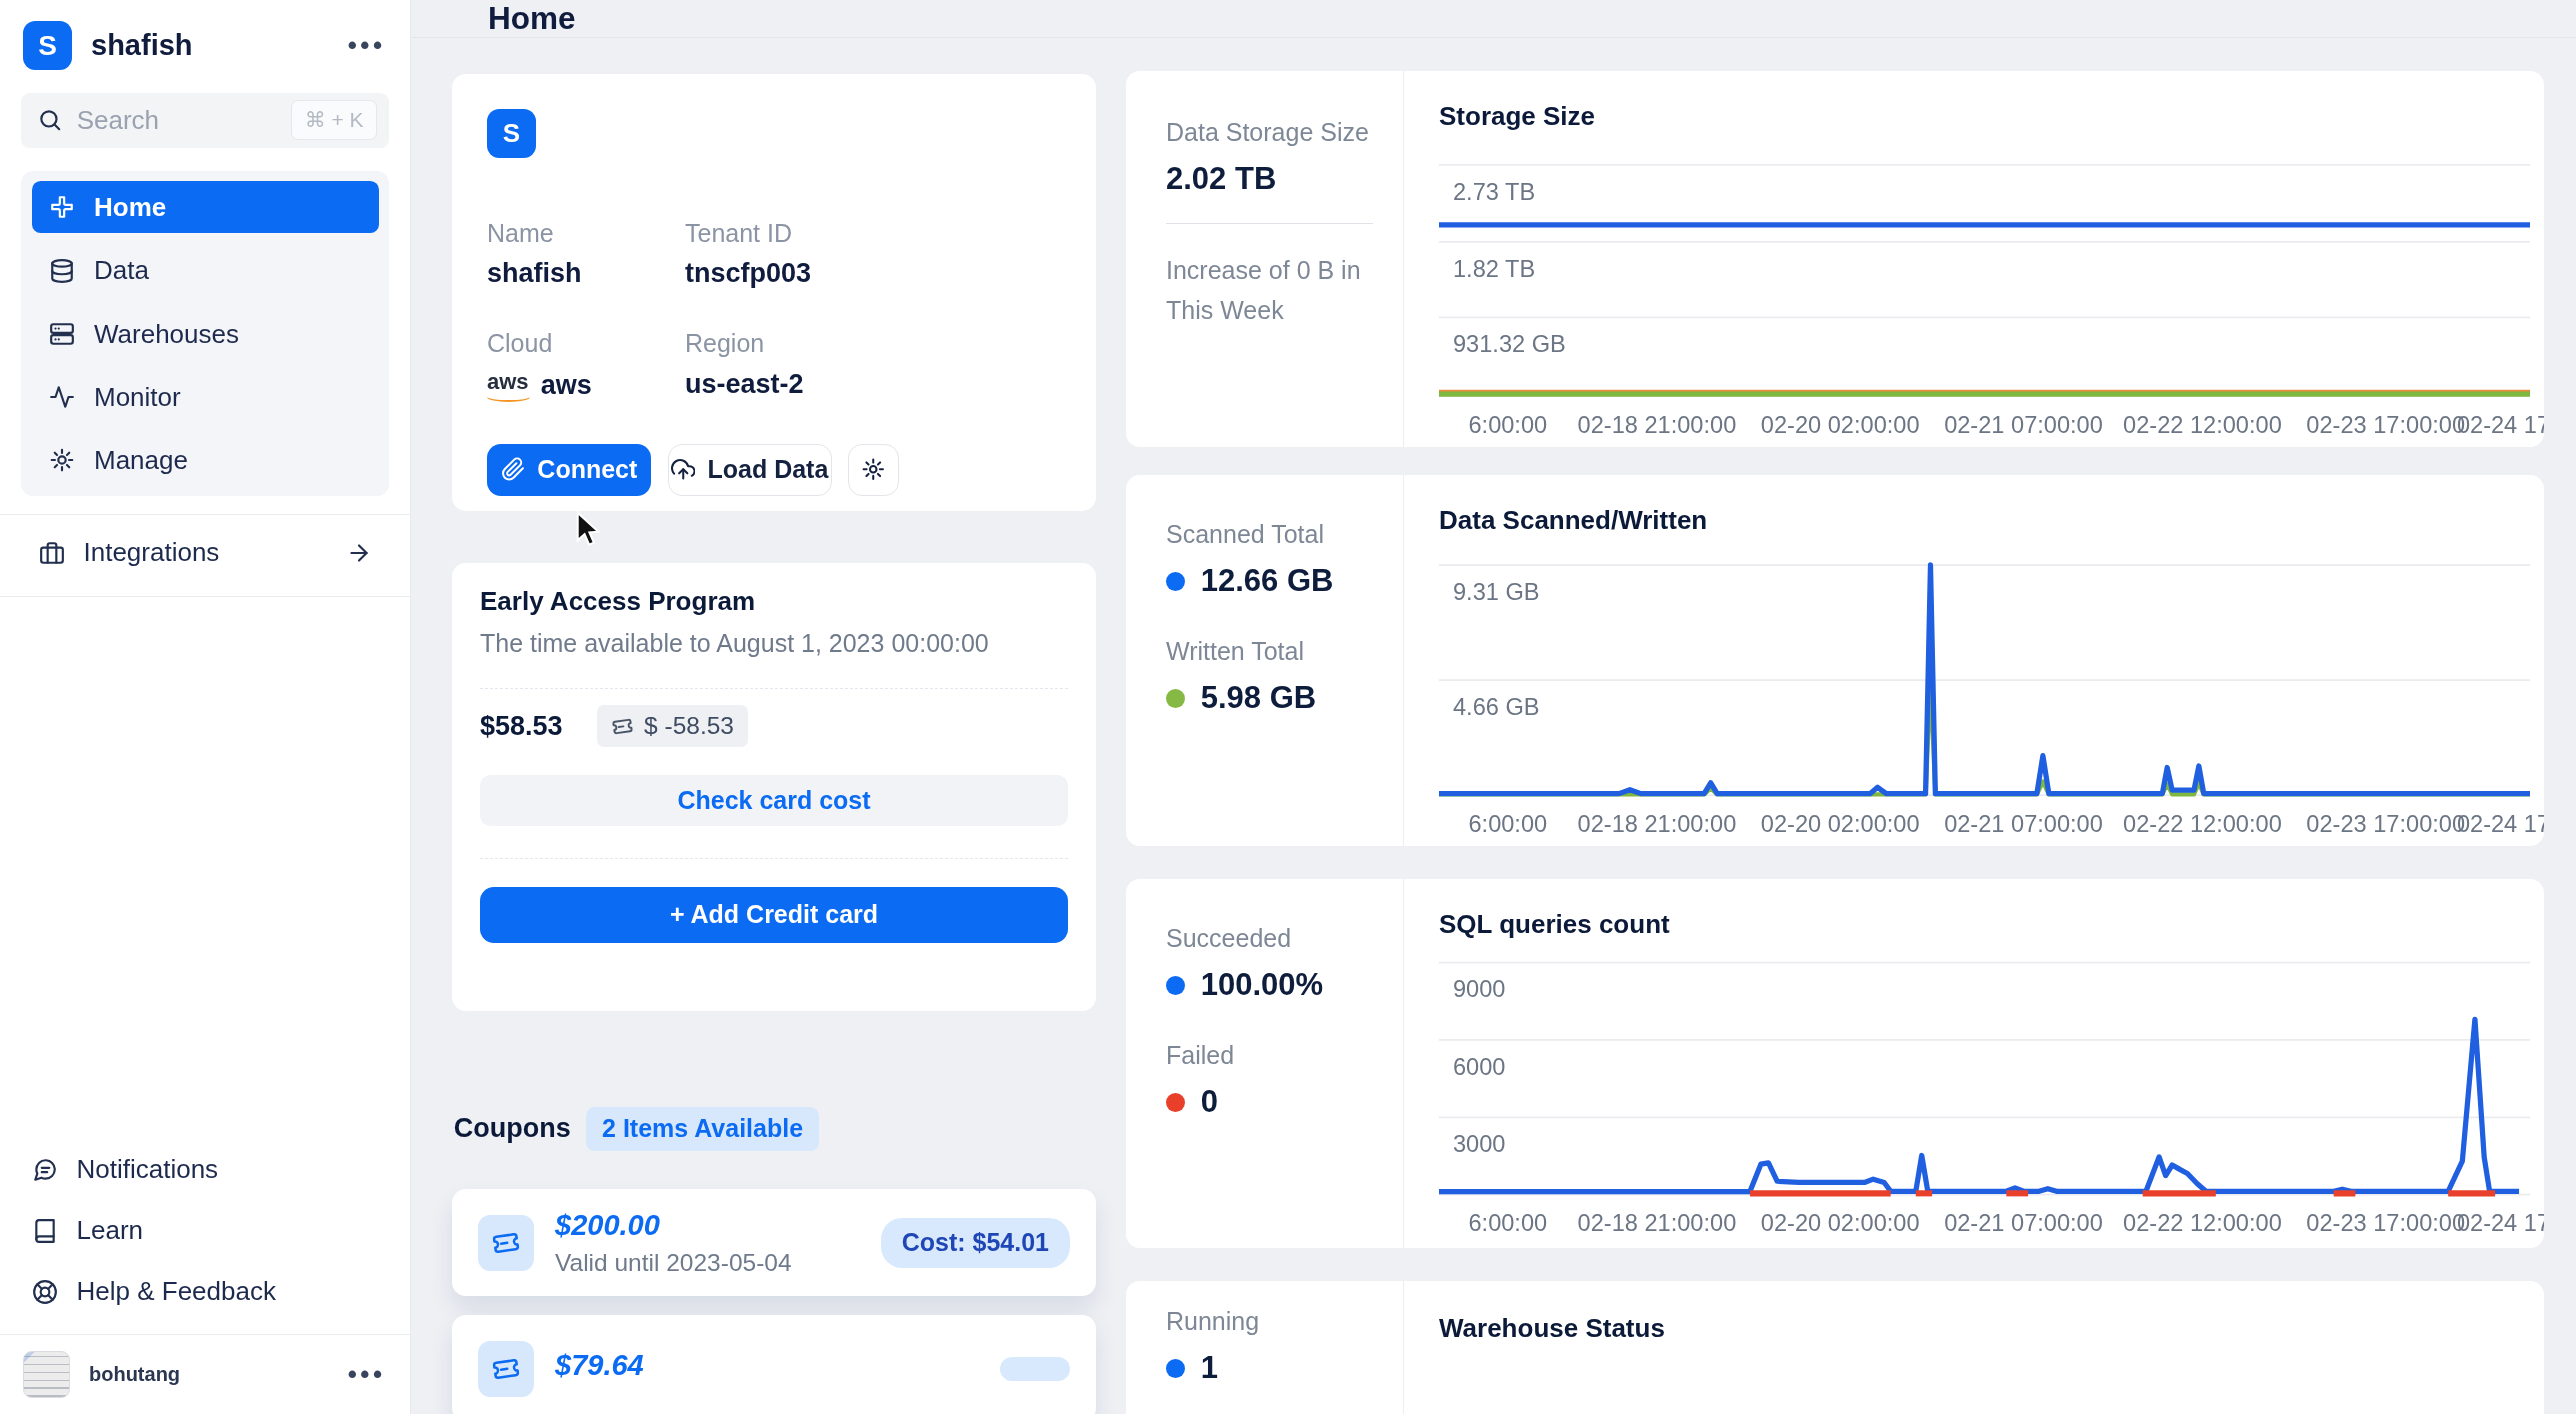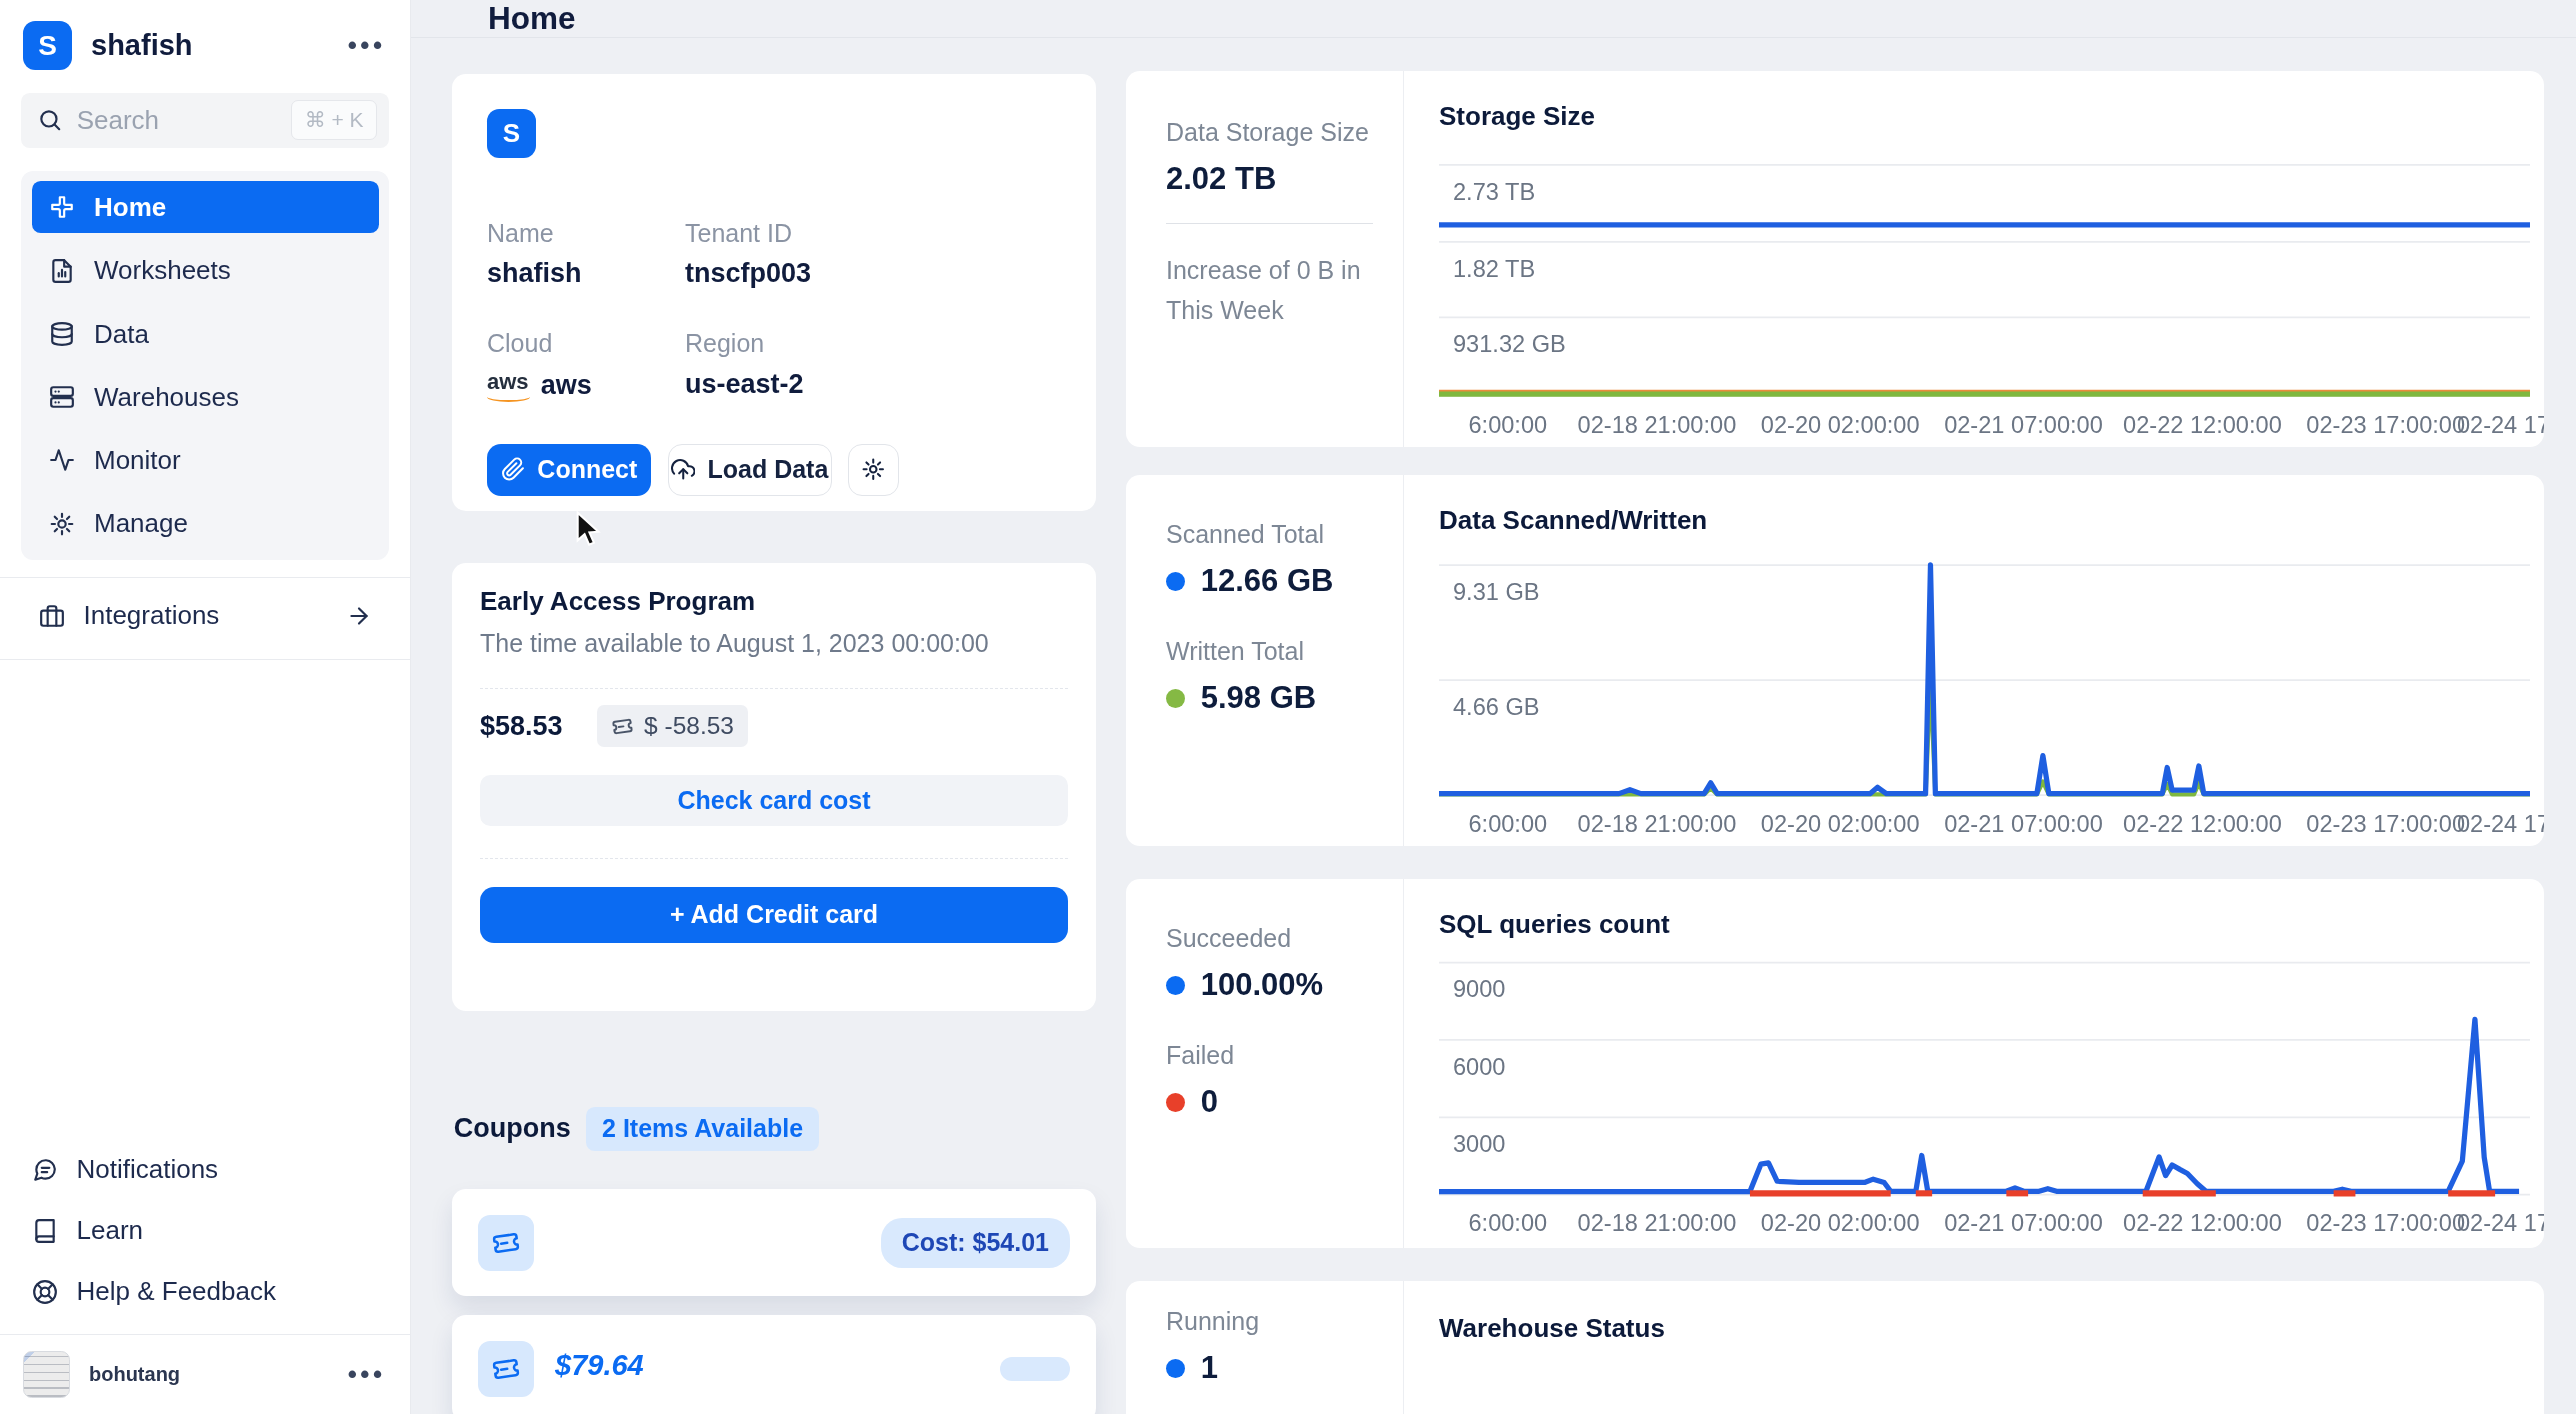--- a/index.html
+++ b/index.html
@@ -140,32 +140,20 @@
         <span class="icon">
           <svg width="26" height="26" viewBox="0 0 24 24">
               <path d="M10 3h4v5.5a1.5 1.5 0 0 0 1.5 1.5H21v4h-5.5a1.5 1.5 0 0 0-1.5 1.5V21h-4v-5.5A1.5 1.5 0 0 0 8.5 14H3v-4h5.5A1.5 1.5 0 0 0 10 8.5z"></path>
             </svg>
         </span>
         <span class="lbl">Home</span>
       </div>
       <div class="nav-item">
         <span class="icon">
           <svg width="26" height="26" viewBox="0 0 24 24">
-              <path d="M14 2H6a2 2 0 0 0-2 2v16a2 2 0 0 0 2 2h12a2 2 0 0 0 2-2V8z"></path>
-              <polyline points="14 2 14 8 20 8"></polyline>
-              <line x1="9" y1="17" x2="9" y2="14"></line>
-              <line x1="12" y1="17" x2="12" y2="11"></line>
-              <line x1="15" y1="17" x2="15" y2="13"></line>
-            </svg>
-        </span>
-        <span class="lbl">Worksheets</span>
-      </div>
-      <div class="nav-item">
-        <span class="icon">
-          <svg width="26" height="26" viewBox="0 0 24 24">
               <ellipse cx="12" cy="5" rx="9" ry="3"></ellipse>
               <path d="M21 12c0 1.66-4 3-9 3s-9-1.34-9-3"></path>
               <path d="M3 5v14c0 1.66 4 3 9 3s9-1.34 9-3V5"></path>
             </svg>
         </span>
         <span class="lbl">Data</span>
       </div>
       <div class="nav-item">
         <span class="icon">
           <svg width="26" height="26" viewBox="0 0 24 24">
@@ -352,20 +340,24 @@
         </div>
 
         <div class="coupon">
           <div class="tile">
             <span class="icon">
               <svg width="30" height="30" viewBox="0 0 24 24">
                   <path d="M3 8a2 2 0 0 1 2-2h14a2 2 0 0 1 2 2v1.5a2.5 2.5 0 0 0 0 5V16a2 2 0 0 1-2 2H5a2 2 0 0 1-2-2v-1.5a2.5 2.5 0 0 0 0-5z"></path>
                   <line x1="8" y1="12" x2="13" y2="12"></line>
                 </svg>
             </span>
+          </div>
+          <div class="ctext">
+            <div class="cam">$200.00</div>
+            <div class="cvalid">Valid until 2023-05-04</div>
           </div>
           <div class="cost-pill">Cost: $54.01</div>
         </div>
 
         <div class="coupon">
           <div class="tile">
             <span class="icon">
               <svg width="30" height="30" viewBox="0 0 24 24">
                   <path d="M3 8a2 2 0 0 1 2-2h14a2 2 0 0 1 2 2v1.5a2.5 2.5 0 0 0 0 5V16a2 2 0 0 1-2 2H5a2 2 0 0 1-2-2v-1.5a2.5 2.5 0 0 0 0-5z"></path>
                   <line x1="8" y1="12" x2="13" y2="12"></line>

